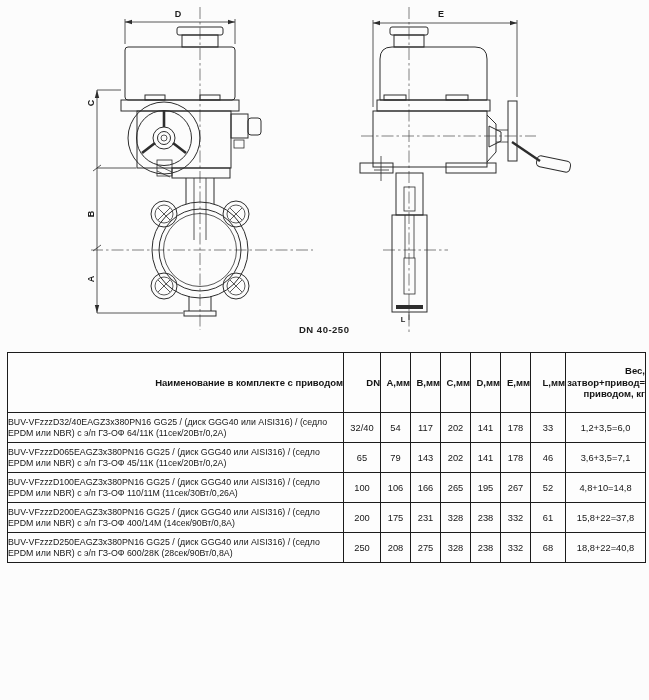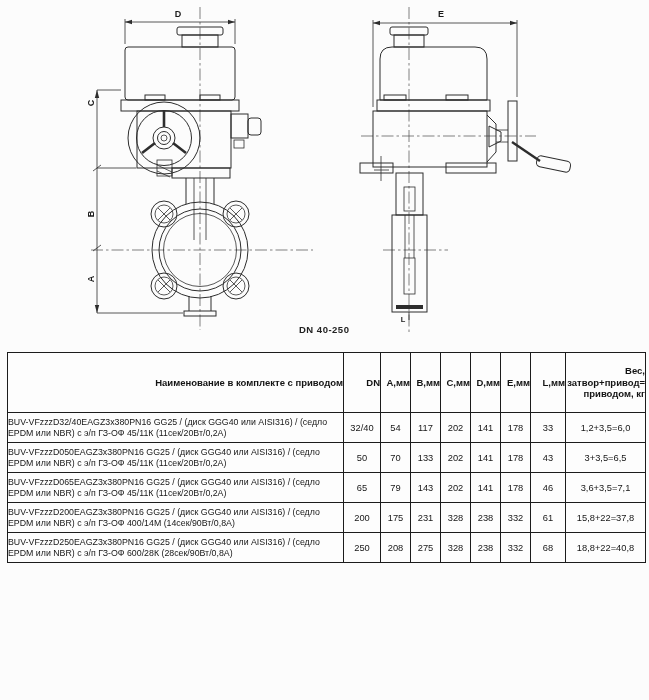--- a/index.html
+++ b/index.html
@@ -198,53 +198,53 @@
         <th>
           <div>Вес,</div>
           <div>затвор+привод=</div>
           <div>приводом, кг</div>
         </th>
       </tr>
     </thead>
     <tbody id="spec-rows">
 
     <tr>
-        <td class="name-cell">BUV-VFzzzD32/40EAGZ3x380PN16 GG25 / (диск GGG40 или AISI316) / (седло EPDM или NBR) с э/п ГЗ-ОФ 45/11К (11сек/20Вт/0,2А)</td>
+        <td class="name-cell">BUV-VFzzzD32/40EAGZ3x380PN16 GG25 / (диск GGG40 или AISI316) / (седло EPDM или NBR) с э/п ГЗ-ОФ 64/11К (11сек/20Вт/0,2А)</td>
         <td class="num">32/40</td>
         <td class="num">54</td>
         <td class="num">117</td>
         <td class="num">202</td>
         <td class="num">141</td>
         <td class="num">178</td>
         <td class="num">33</td>
         <td class="num">1,2+3,5=6,0</td>
-      </tr>
-        <tr>
-        <td class="name-cell">BUV-VFzzzD050EAGZ3x380PN16 GG25 / (диск GGG40 или AISI316) / (седло EPDM или NBR) с э/п ГЗ-ОФ 45/11К (11сек/20Вт/0,2А)</td>
-        <td class="num">50</td>
-        <td class="num">70</td>
-        <td class="num">133</td>
-        <td class="num">202</td>
-        <td class="num">141</td>
-        <td class="num">178</td>
-        <td class="num">43</td>
-        <td class="num">3+3,5=6,5</td>
       </tr>
         <tr>
         <td class="name-cell">BUV-VFzzzD065EAGZ3x380PN16 GG25 / (диск GGG40 или AISI316) / (седло EPDM или NBR) с э/п ГЗ-ОФ 45/11К (11сек/20Вт/0,2А)</td>
         <td class="num">65</td>
         <td class="num">79</td>
         <td class="num">143</td>
         <td class="num">202</td>
         <td class="num">141</td>
         <td class="num">178</td>
         <td class="num">46</td>
         <td class="num">3,6+3,5=7,1</td>
       </tr>
         <tr>
+        <td class="name-cell">BUV-VFzzzD100EAGZ3x380PN16 GG25 / (диск GGG40 или AISI316) / (седло EPDM или NBR) с э/п ГЗ-ОФ 110/11М (11сек/30Вт/0,26А)</td>
+        <td class="num">100</td>
+        <td class="num">106</td>
+        <td class="num">166</td>
+        <td class="num">265</td>
+        <td class="num">195</td>
+        <td class="num">267</td>
+        <td class="num">52</td>
+        <td class="num">4,8+10=14,8</td>
+      </tr>
+        <tr>
         <td class="name-cell">BUV-VFzzzD200EAGZ3x380PN16 GG25 / (диск GGG40 или AISI316) / (седло EPDM или NBR) с э/п ГЗ-ОФ 400/14М (14сек/90Вт/0,8А)</td>
         <td class="num">200</td>
         <td class="num">175</td>
         <td class="num">231</td>
         <td class="num">328</td>
         <td class="num">238</td>
         <td class="num">332</td>
         <td class="num">61</td>
         <td class="num">15,8+22=37,8</td>
       </tr>

